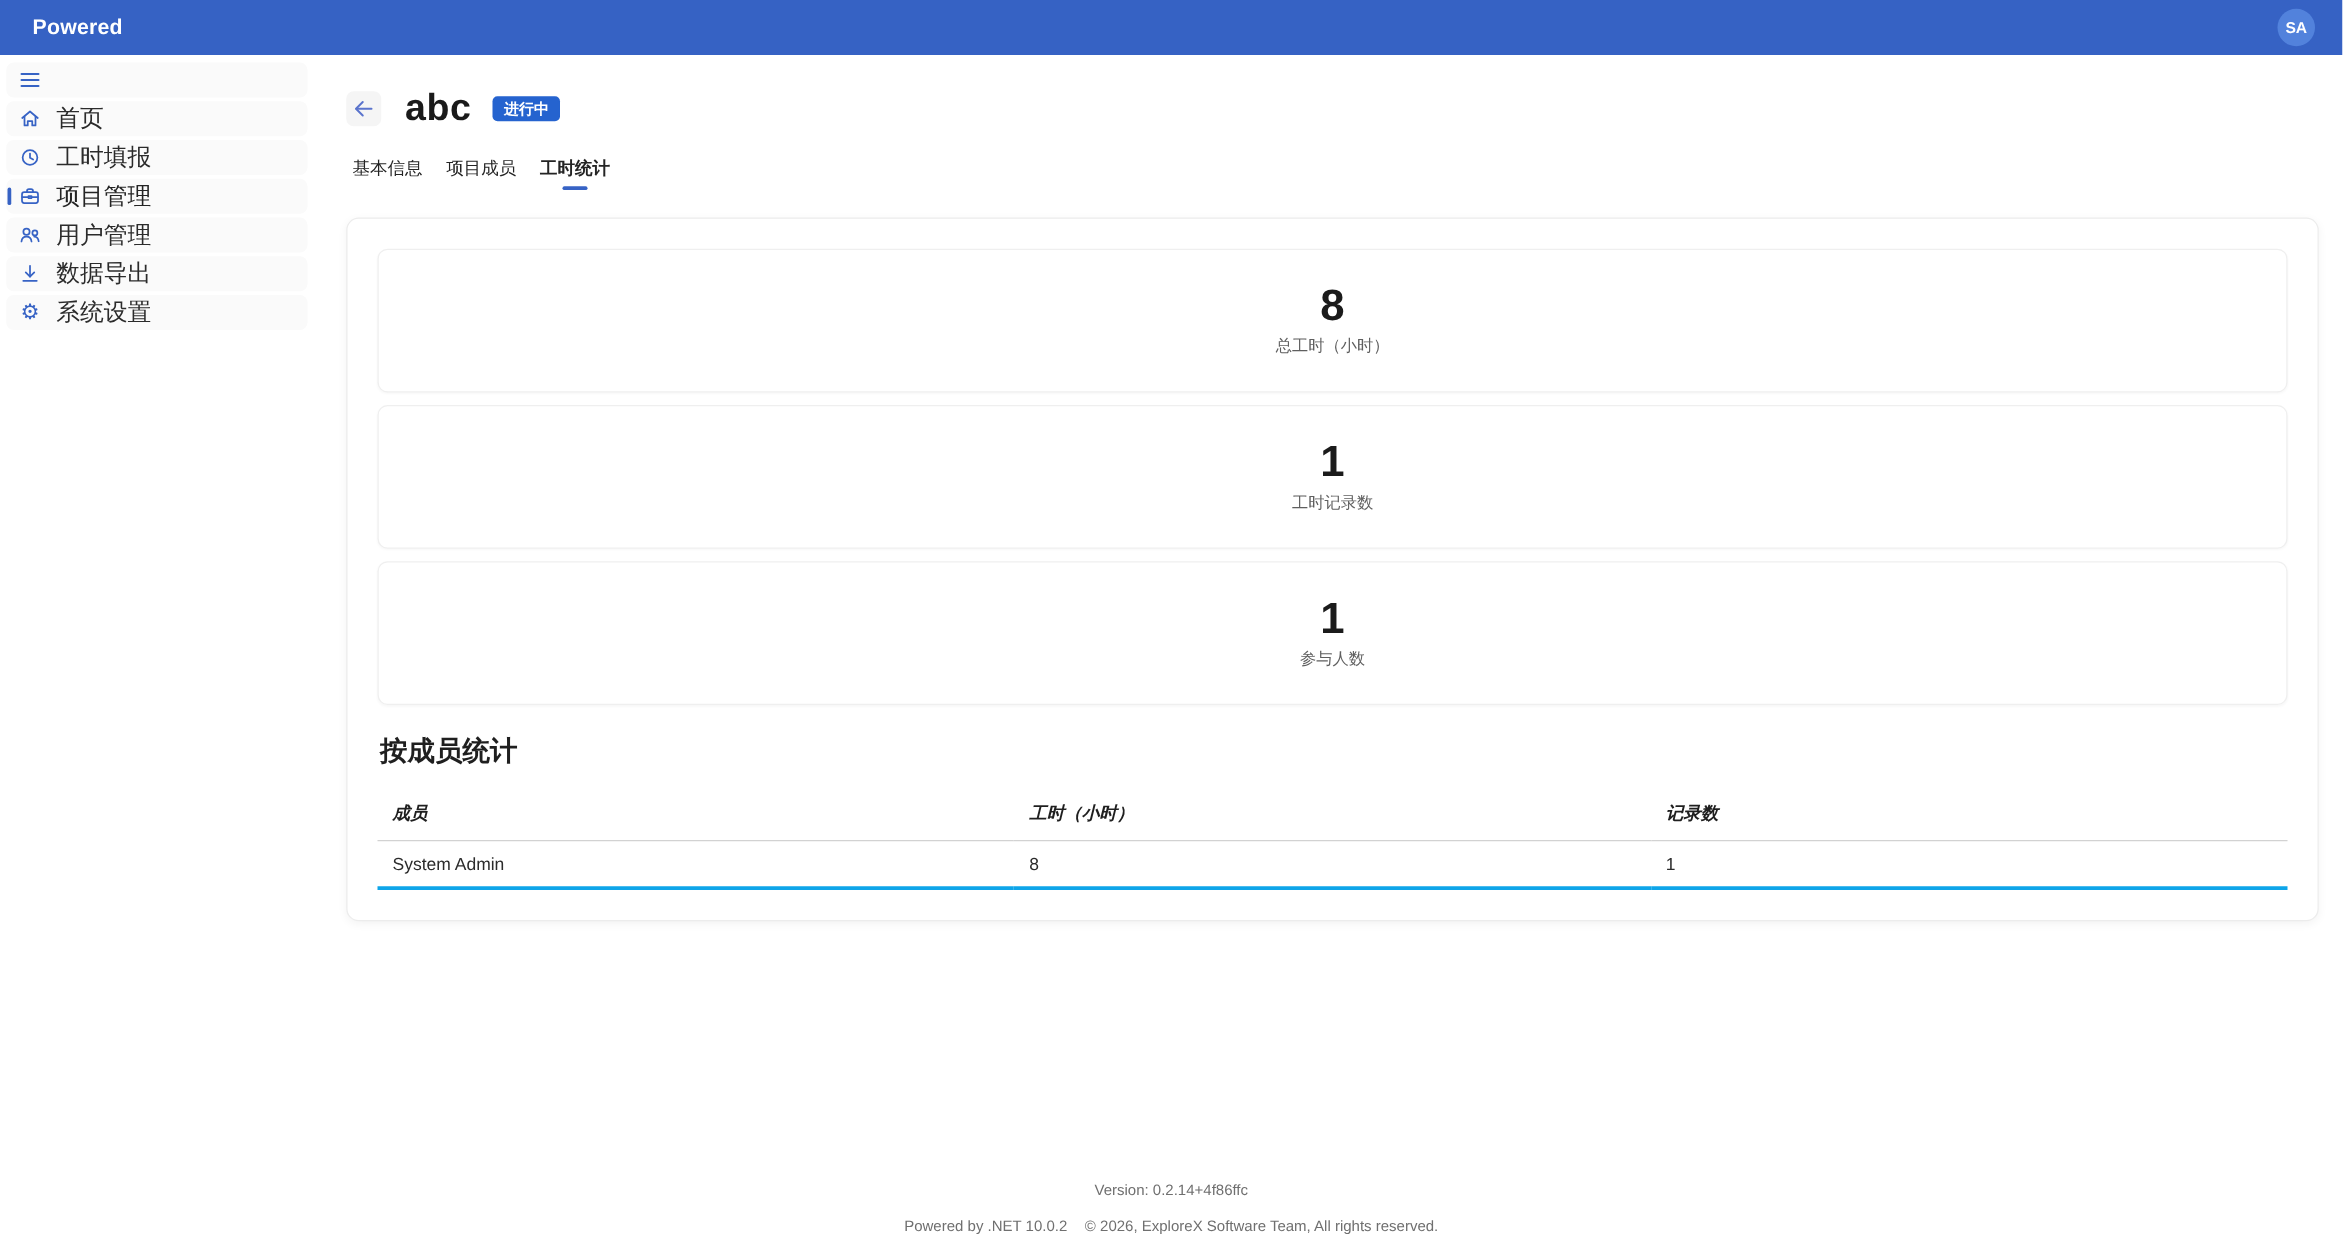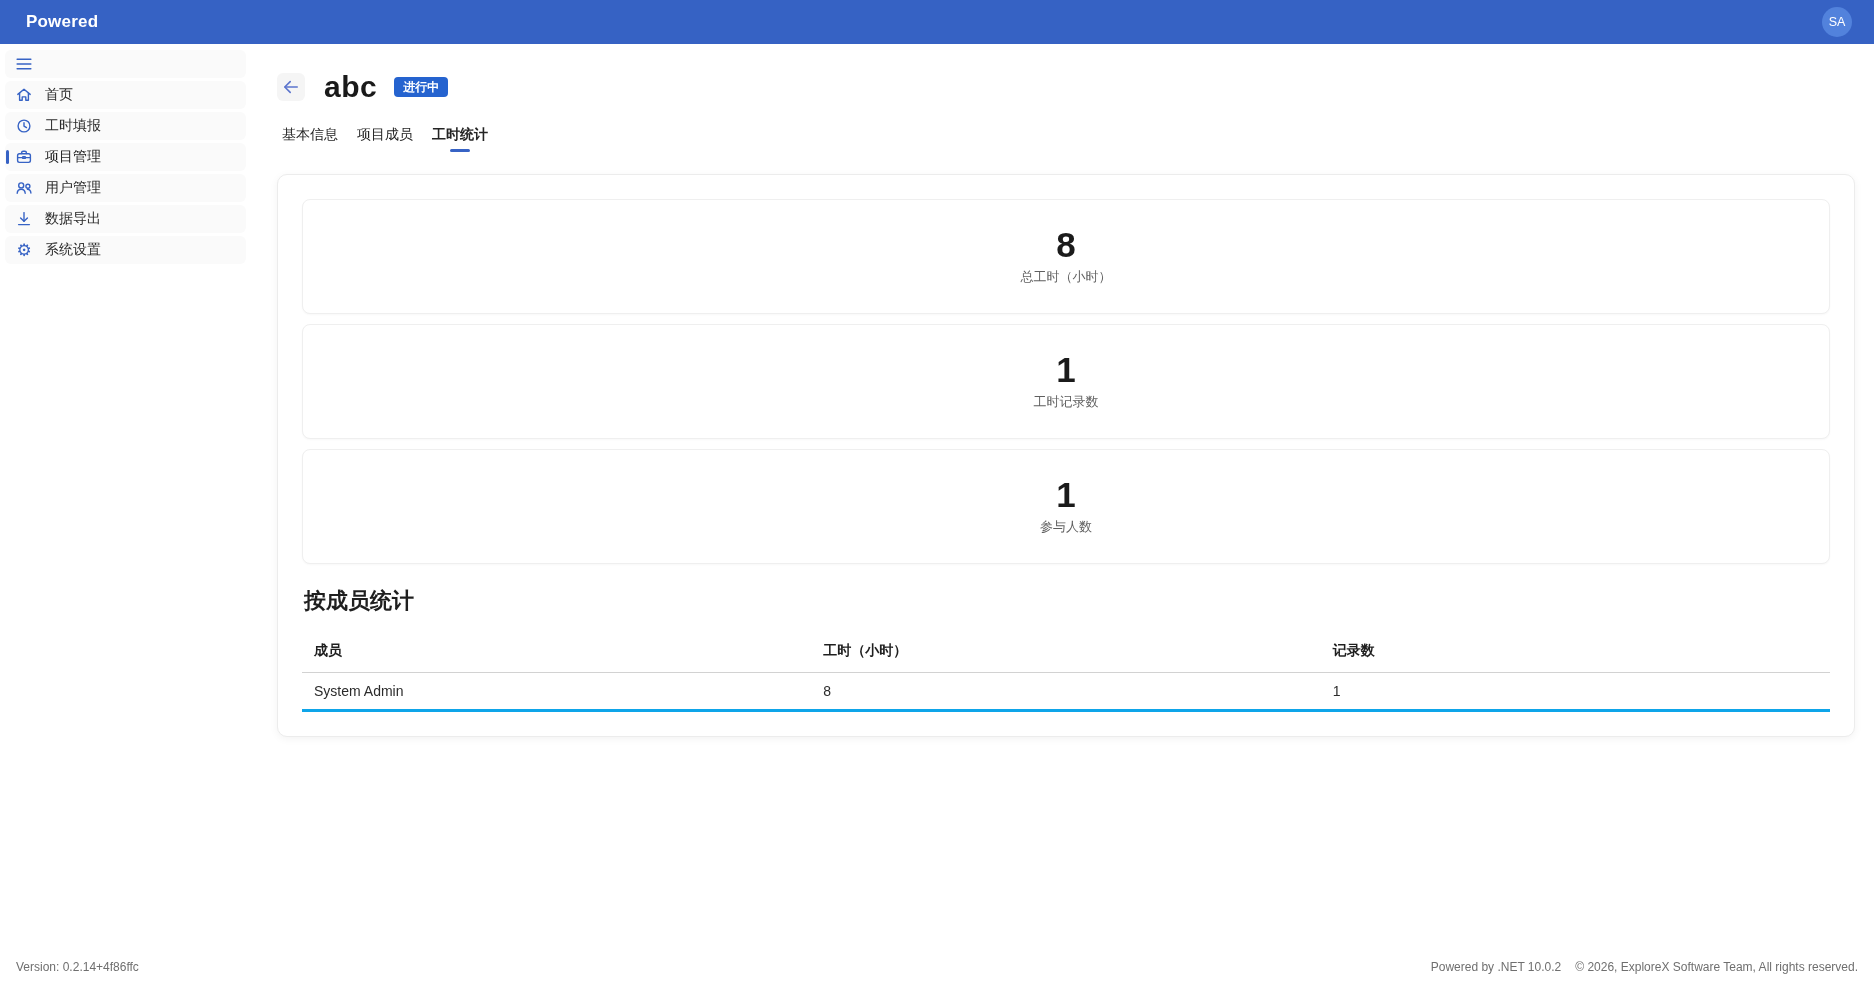--- a/index.html
+++ b/index.html
@@ -14,39 +14,39 @@
   
   .topbar {
     height: 44px; background: #3662c4;
     display: flex; align-items: center; justify-content: space-between;
     padding: 0 22px 0 26px; box-sizing: border-box;
   }
   .brand { color: #ffffff; font-size: 17px; font-weight: 700; letter-spacing: .2px; }
   .avatar {
     width: 30px; height: 30px; border-radius: 50%;
     background: #5282dc; color: #ffffff;
-    font-size: 12.5px; font-weight: 400;
+    font-size: 12.5px; font-weight: 700;
     display: flex; align-items: center; justify-content: center;
     cursor: pointer;
   }
   
   .sidebar {
     position: absolute; left: 0; top: 44px; bottom: 43px;
     width: 250px; padding-top: 6px; box-sizing: border-box; background: #fff;
   }
   .nav-row {
     position: relative;
     height: 28px; margin: 0 4px 3px 5px;
     background: #fafafa; border-radius: 6px;
     display: flex; align-items: center;
     padding-left: 9px; box-sizing: border-box;
     cursor: pointer;
   }
   .nav-row .ic { width: 20px; height: 20px; display: flex; align-items: center; justify-content: center; flex: none; }
-  .nav-row .lbl { margin-left: 11px; font-size: 14px; color: #2b2b2b; }
+  .nav-row .lbl { margin-left: 11px; font-size: 19px; color: #2b2b2b; }
   .nav-row.active .lbl { color: #242424; }
   .active-bar {
     position: absolute; left: 1px; top: 7px;
     width: 3px; height: 14px; border-radius: 2px; background: #3662c4;
   }
   .gear-glyph { color: #3763c5; font-size: 17px; line-height: 1; font-family: "DejaVu Sans", sans-serif; }
   
   .main {
     margin-left: 250px; padding: 22px 19px 0 27px;
   }
@@ -86,32 +86,32 @@
     height: 113px; margin-bottom: 10px;
     display: flex; flex-direction: column; align-items: center; justify-content: center;
     background: #fff;
   }
   .stat-value { font-size: 35px; font-weight: 600; color: #1b1b1b; line-height: 1.05; }
   .stat-label { font-size: 13px; color: #5f5f5f; margin-top: 5px; }
   .section-heading { font-size: 22px; font-weight: 700; color: #1f1f1f; margin: 22px 0 14px; padding-left: 2px; }
   table.member-table { width: 100%; border-collapse: collapse; font-size: 14px; table-layout: fixed; }
   .member-table th {
     text-align: left; font-weight: 700; color: #1f1f1f;
-    padding: 12px 12px; border-bottom: 1px solid #d2d2d2;
+    padding: 12px 12px; border-bottom: 1px solid #d2d2d2; font-style: italic;
   }
   .member-table td {
     padding: 10px 12px; color: #2b2b2b;
     border-bottom: 3px solid #0ea5e9;
   }
   
   .footer {
     position: absolute; left: 0; right: 0; bottom: 0; height: 43px;
     display: flex; align-items: center; justify-content: space-between;
     padding: 0 16px; box-sizing: border-box;
-    font-size: 12px; color: #6f6f6f; background: #fff;
+    font-size: 12px; color: #6f6f6f; background: #fff; flex-direction: column;
   }
   .footer-right { display: flex; gap: 14px; }
   svg.icon { display: block; }
 </style>
 </head>
 <body>
 
 <div class="topbar">
   <div class="brand">Powered</div>
   <div class="avatar">SA</div>

